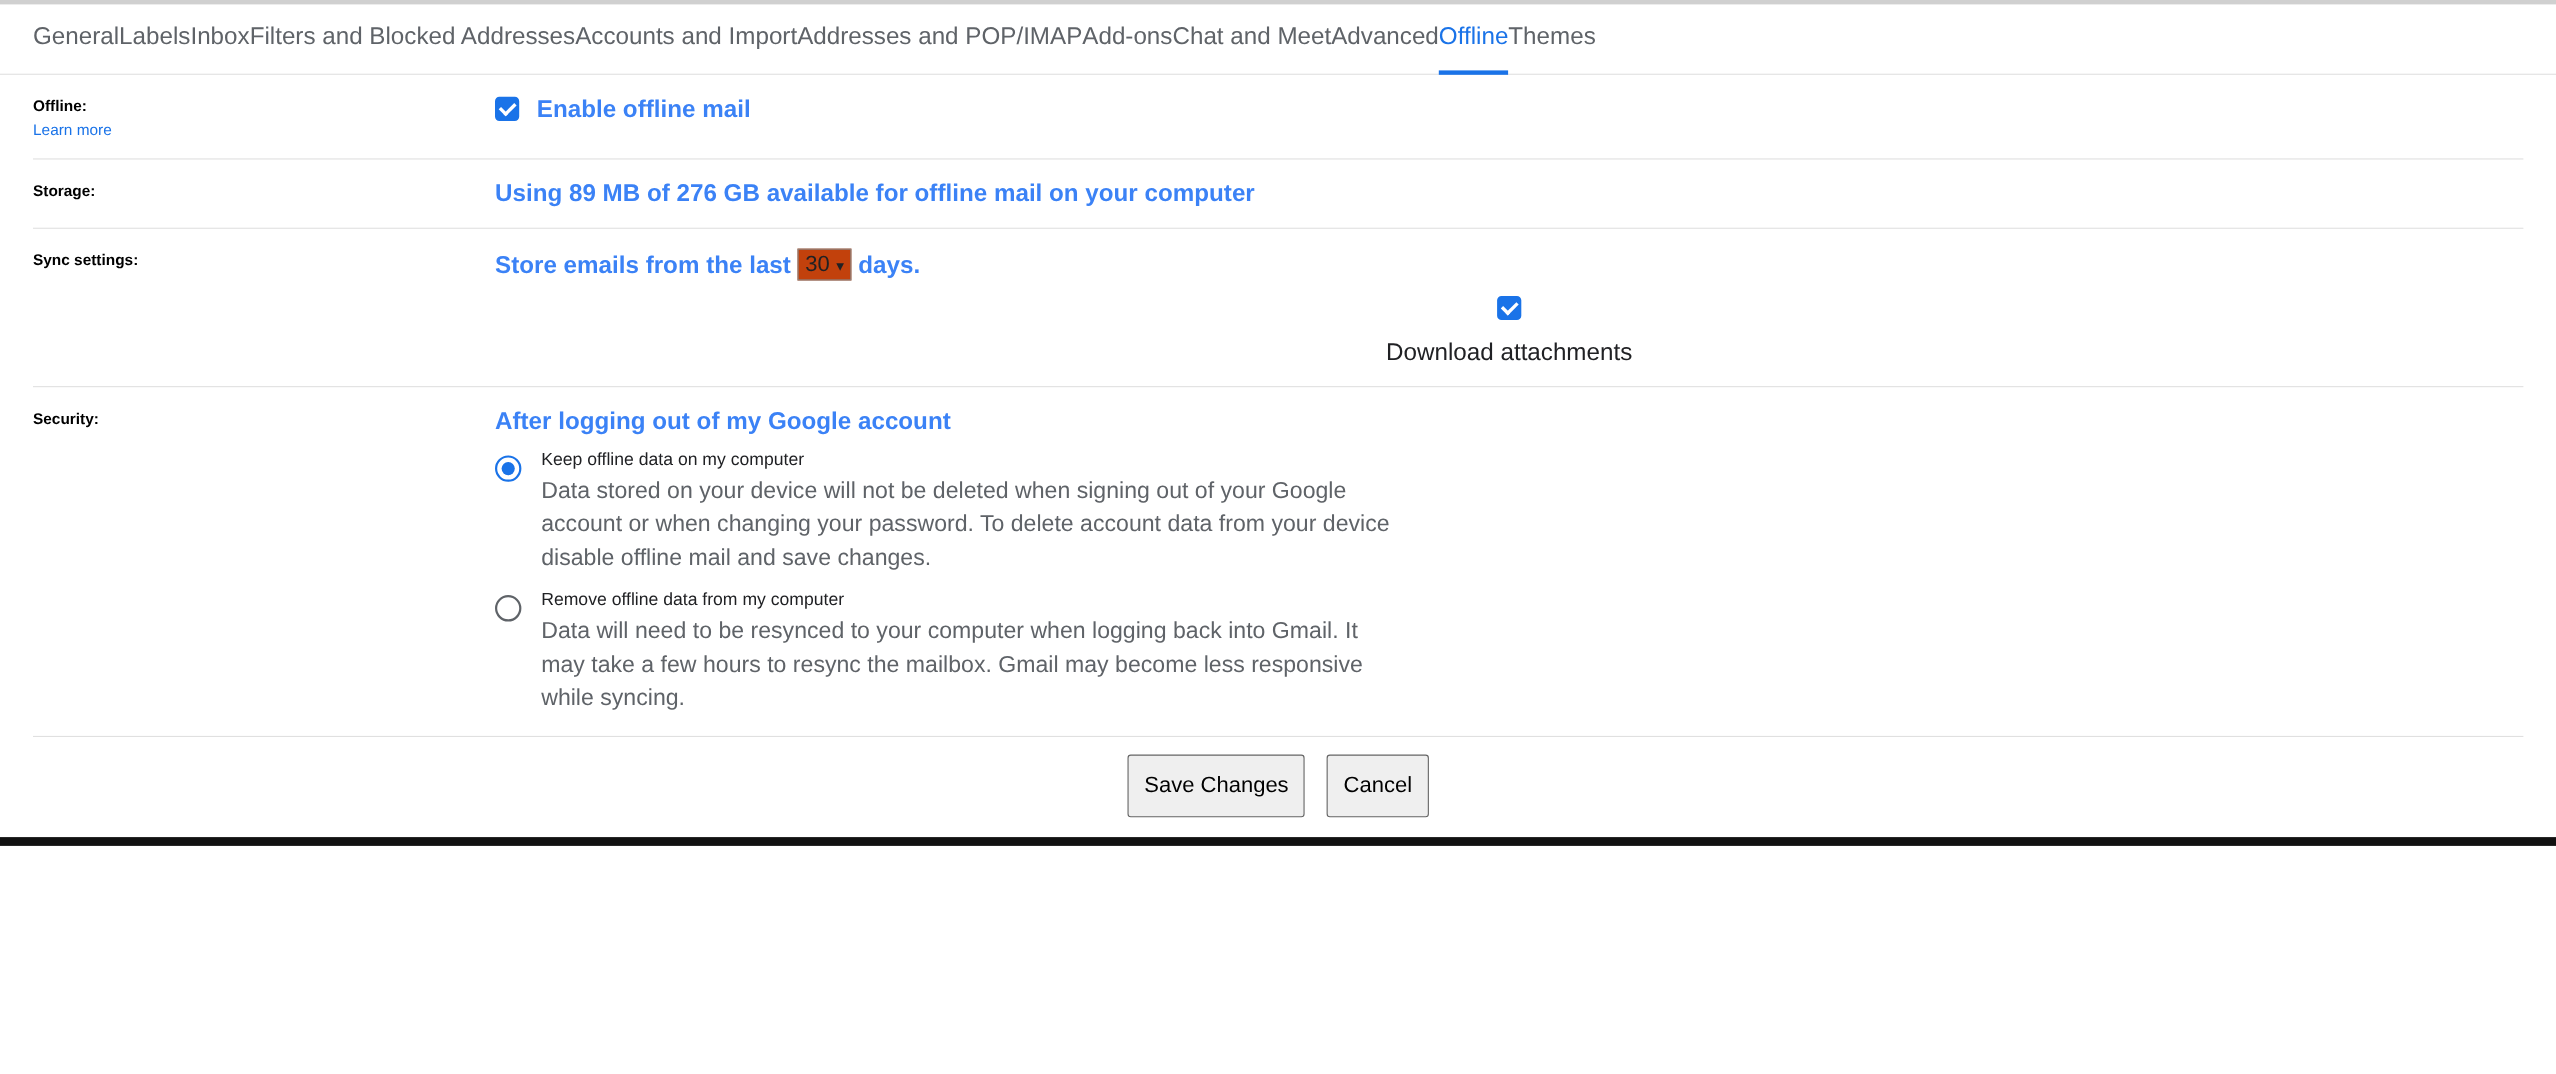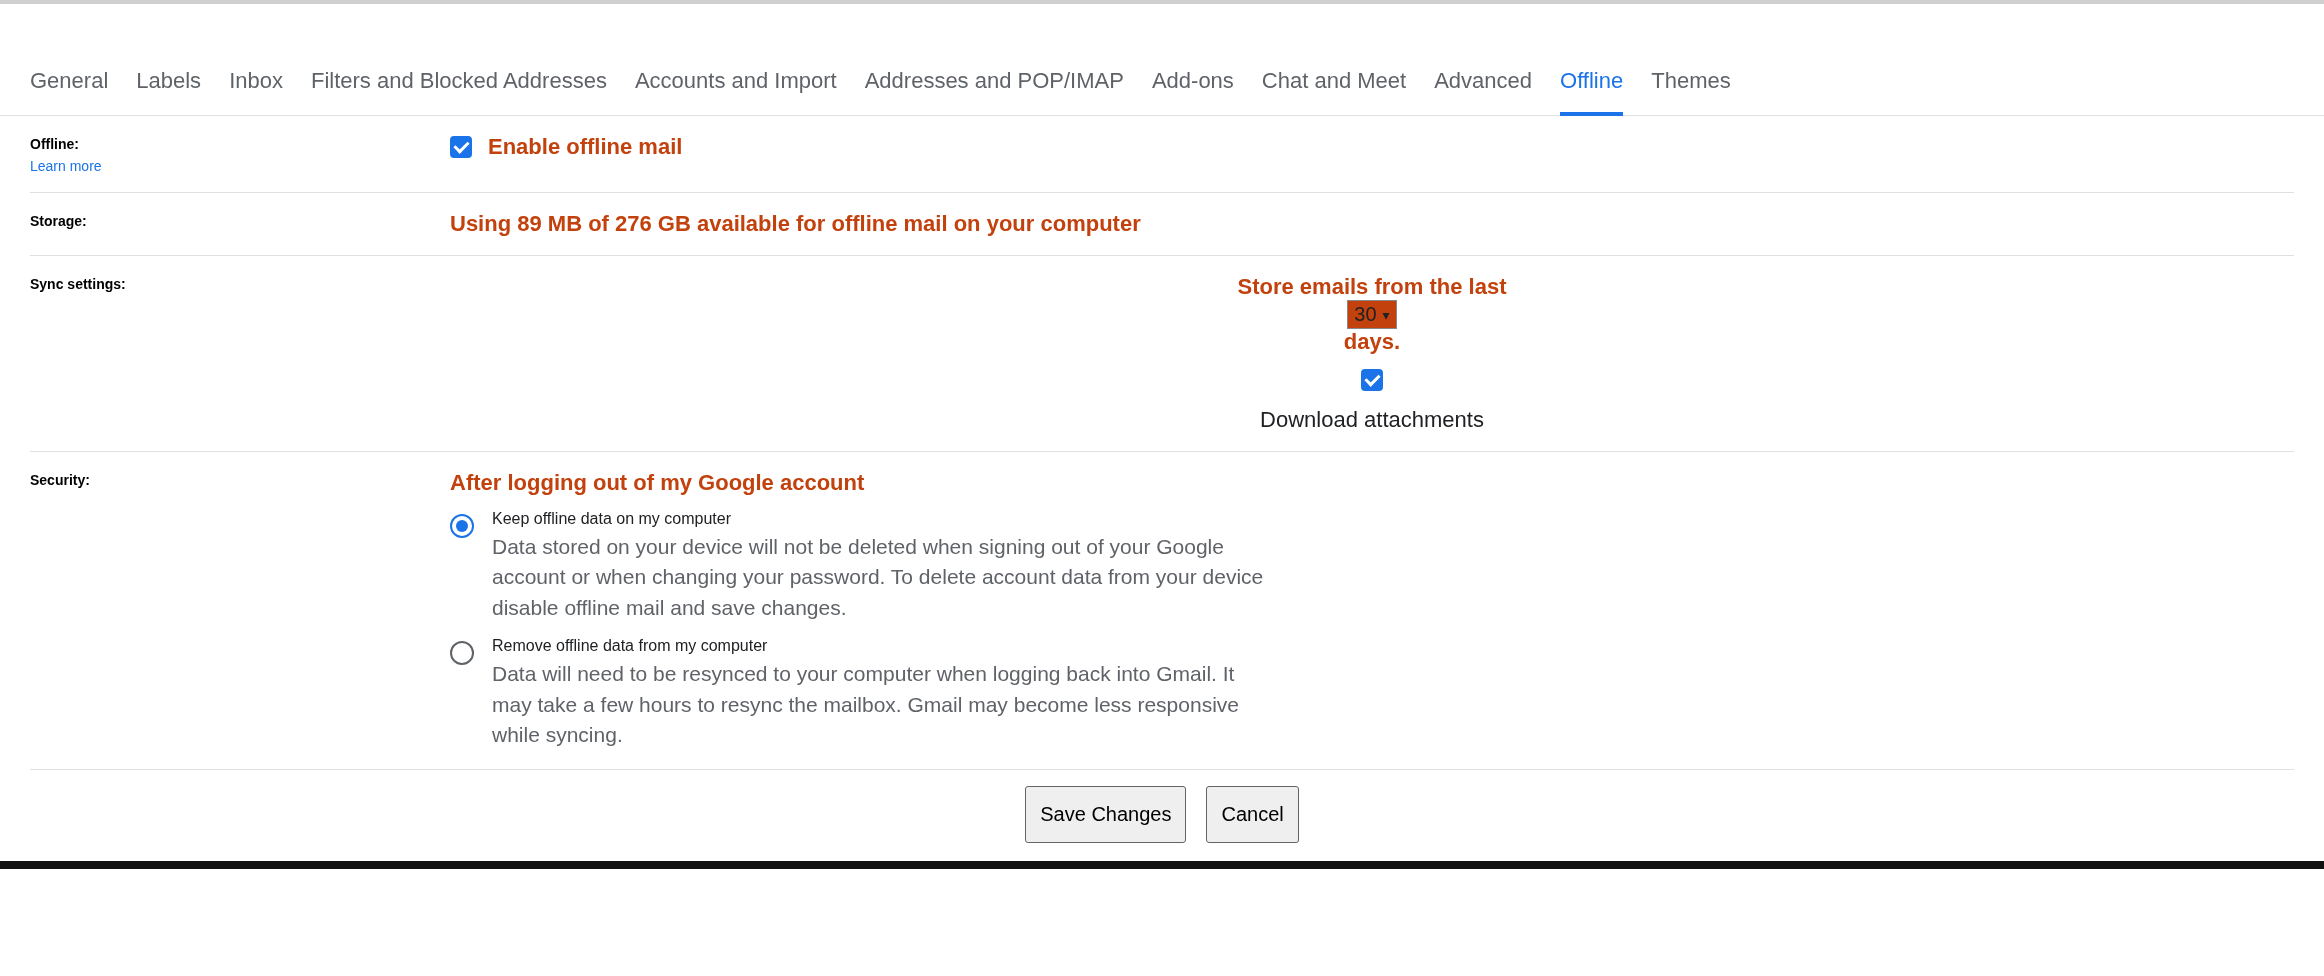--- a/index.html
+++ b/index.html
@@ -19,24 +19,22 @@
     color: var(--text-dark);
     background: #fff;
   }
   .topbar-border {
     height: 4px;
     background: #d0d0d0;
   }
   .tabs {
     display: flex;
     flex-wrap: wrap;
-    gap: 28px;
     padding: 16px 30px 0 30px;
     border-bottom: 1px solid var(--border);
-    margin-top: 48px;
   }
   .tab {
     color: var(--tab-gray);
     padding-bottom: 18px;
     cursor: pointer;
     font-size: 22px;
     white-space: nowrap;
     border-bottom: 4px solid transparent;
     margin-bottom: -1px;
   }
@@ -66,21 +64,21 @@
     display: block;
     font-weight: 400;
     color: var(--link-blue);
     margin-top: 6px;
     cursor: pointer;
   }
   .row-body {
     flex: 1 1 auto;
     font-size: 22px;
   }
-  .row-body .bold { font-weight: 700; color:#c2410c; }
+  .row-body .bold { font-weight: 700; color:#3b82f6; }
   .cb-line {
     display: flex;
     align-items: center;
     gap: 16px;
   }
   .cb-line + .cb-line { margin-top: 14px; flex-direction: column; }
   .checkbox {
     width: 22px;
     height: 22px;
     border-radius: 4px;
@@ -217,21 +215,21 @@
     <div class="row-body">
       <span class="bold">Using 89 MB of 276 GB available for offline mail on your computer</span>
     </div>
   </div>
 
   <div class="row">
     <div class="row-label">
       <span>Sync settings:</span>
     </div>
     <div class="row-body">
-      <div class="cb-line" style="gap:0;flex-direction:column;">
+      <div class="cb-line" style="gap:0;">
         <span class="bold">Store emails from the last</span>
         <span class="select">
           <span>30</span>
           <span class="caret">▾</span>
         </span>
         <span class="bold">days.</span>
       </div>
       <div class="cb-line">
         <span class="checkbox checked"></span>
         <span>Download attachments</span>

